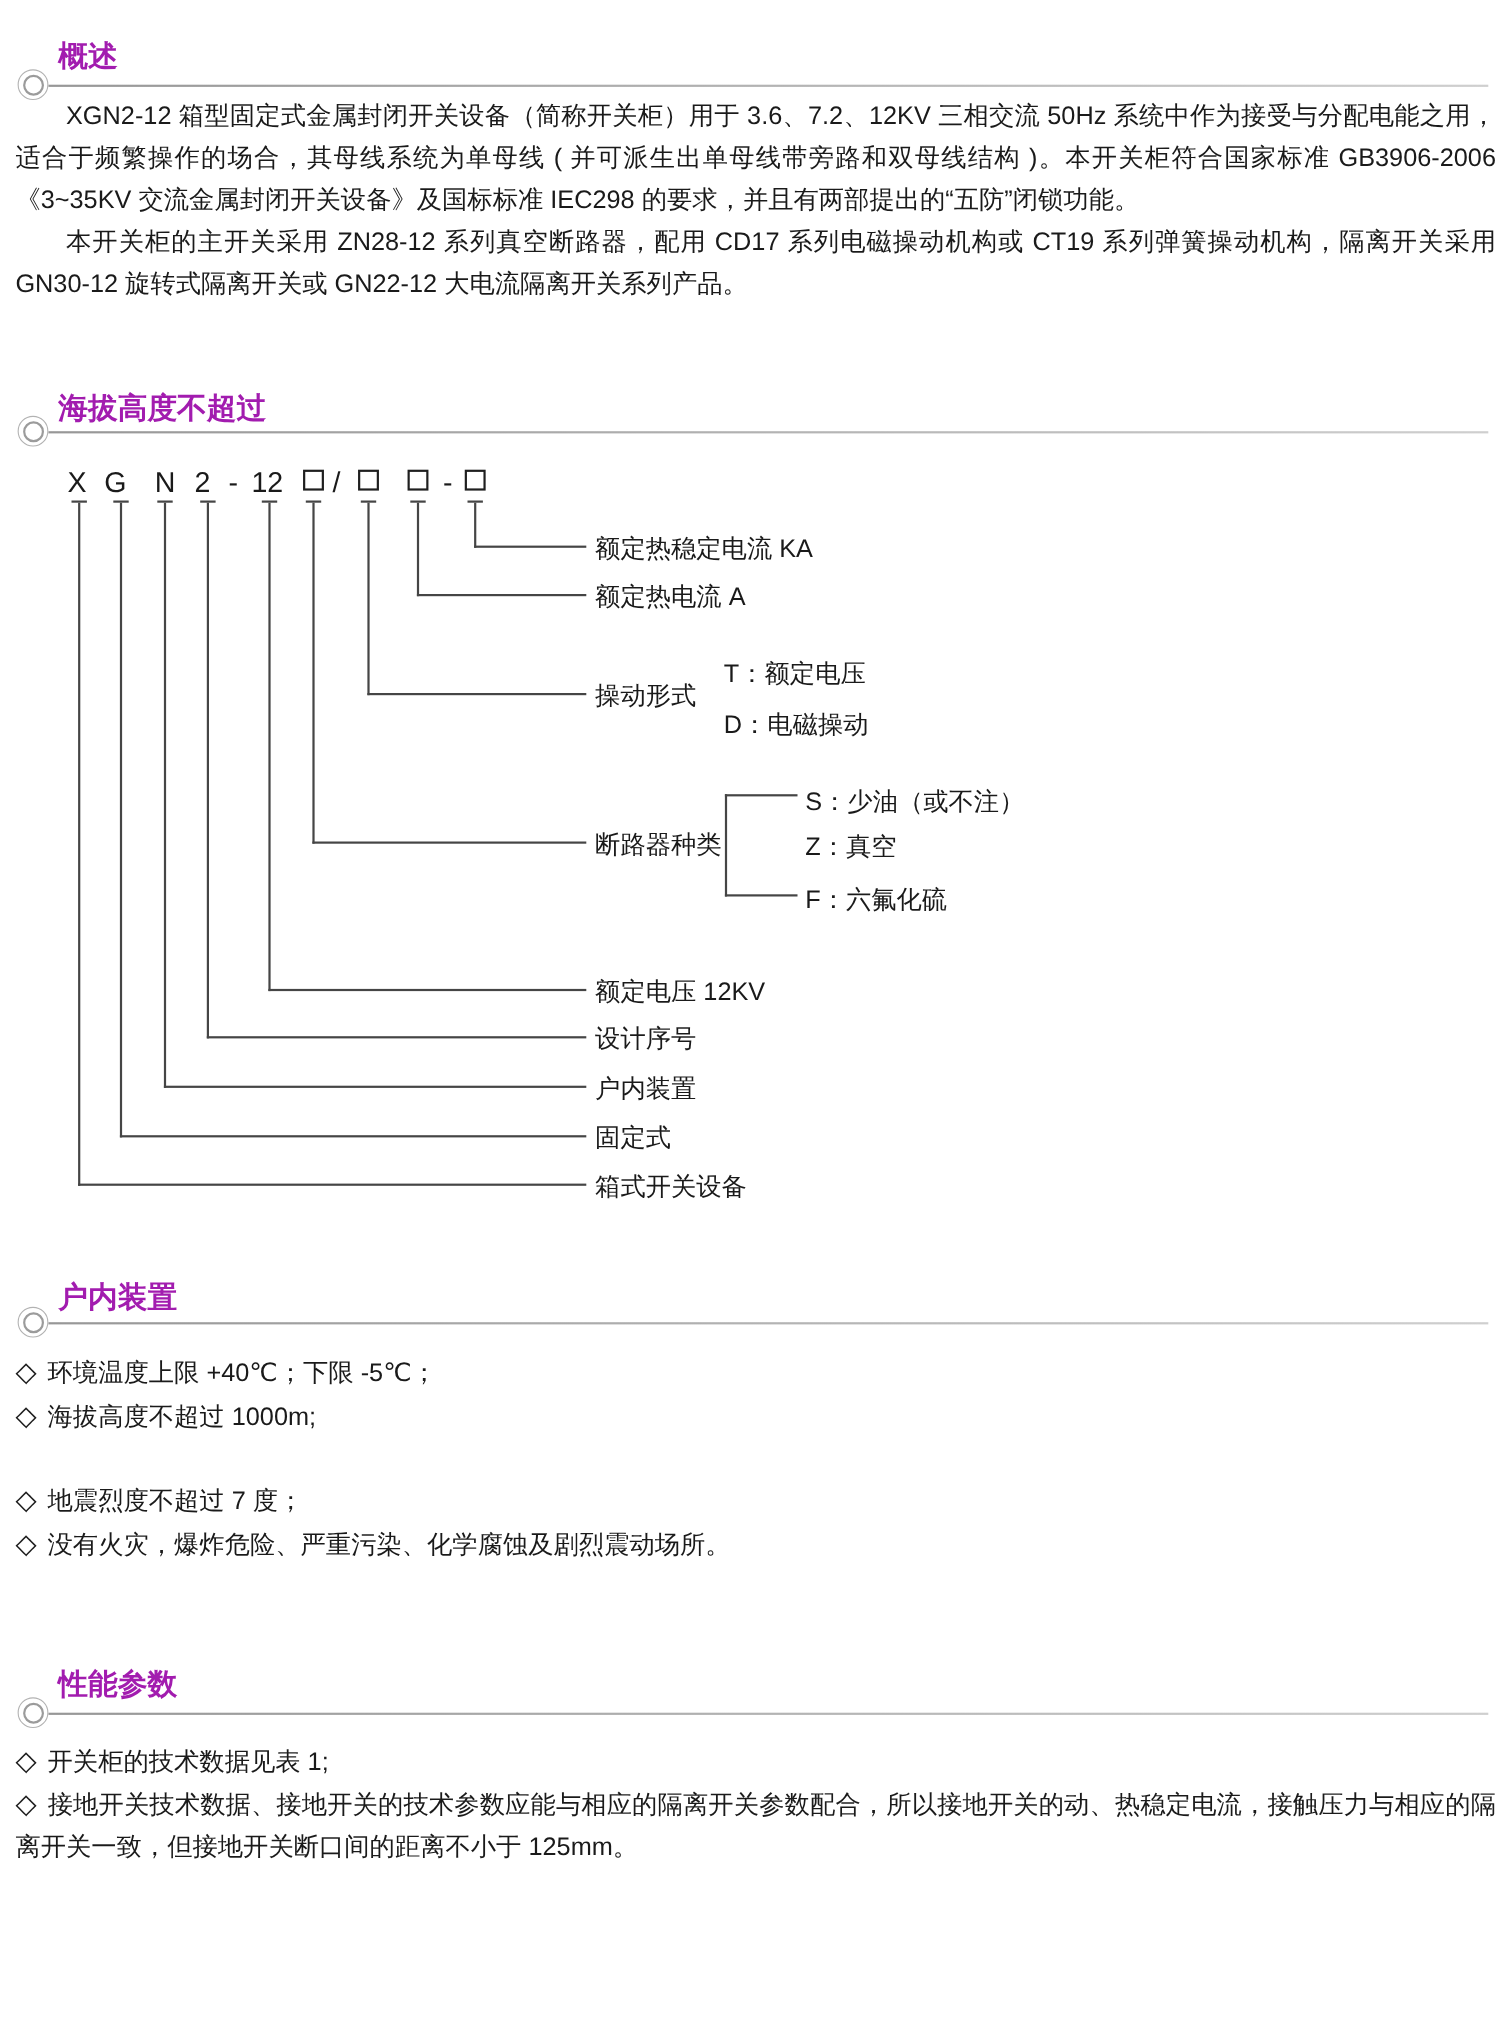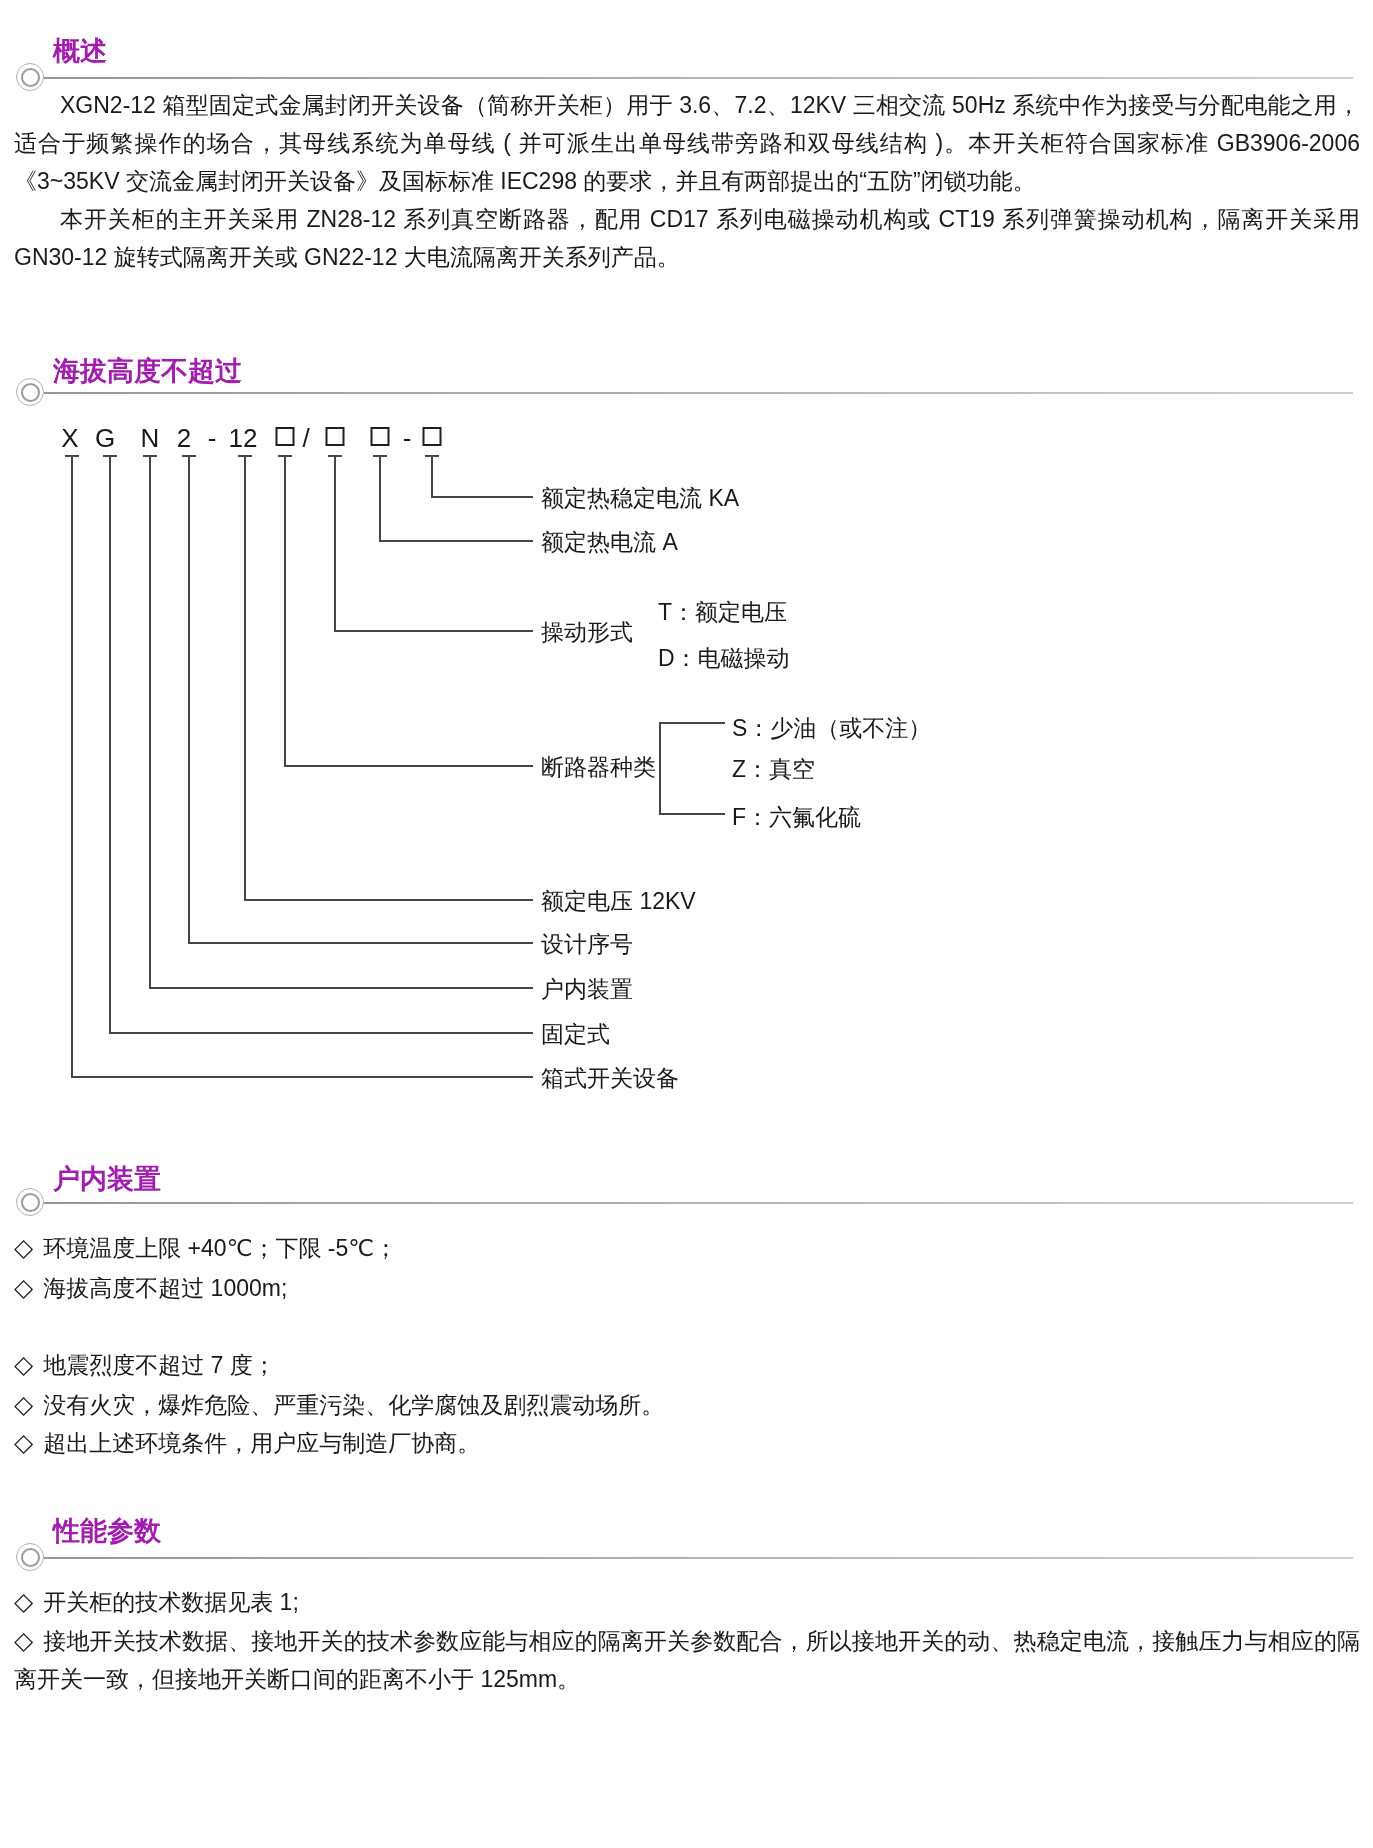--- a/index.html
+++ b/index.html
@@ -122,21 +122,20 @@
   <div class="dsub" style="left:732px;top:805px">F：六氟化硫</div>
 
   <div class="sec-title" style="top:1165px">户内装置</div>
   <div class="rule" style="top:1202px"></div>
   <div class="marker" style="top:1188px"></div>
 
   <div class="brow" style="top:1228px"><span class="dia">◇</span><span>环境温度上限 +40℃；下限 -5℃；</span></div>
   <div class="brow" style="top:1268px"><span class="dia">◇</span><span>海拔高度不超过 1000m;</span></div>
   <div class="brow" style="top:1345px"><span class="dia">◇</span><span>地震烈度不超过 7 度；</span></div>
   <div class="brow" style="top:1385px"><span class="dia">◇</span><span>没有火灾，爆炸危险、严重污染、化学腐蚀及剧烈震动场所。</span></div>
-  <div class="brow" style="top:1423px"><span class="dia">◇</span><span>超出上述环境条件，用户应与制造厂协商。</span></div>
 
   <div class="sec-title" style="top:1517px">性能参数</div>
   <div class="rule" style="top:1557px"></div>
   <div class="marker" style="top:1543px"></div>
 
   <div class="brow" style="top:1582px"><span class="dia">◇</span><span>开关柜的技术数据见表 1;</span></div>
   <div class="brow" style="top:1621px"><span class="dia">◇</span><span>接地开关技术数据、接地开关的技术参数应能与相应的隔离开关参数配合，所以接地开关的动、热稳定电流，接触压力与相应的隔离开关一致，但接地开关断口间的距离不小于 125mm。</span></div>
 
 </div>
 

